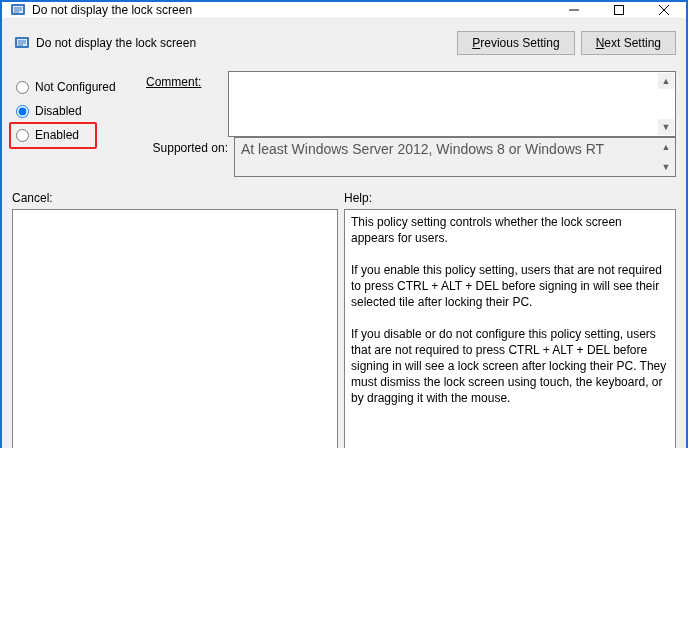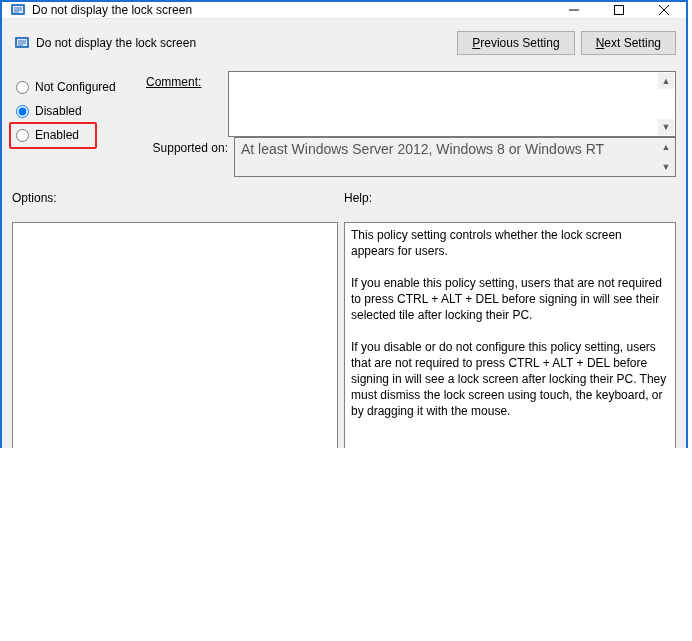--- a/index.html
+++ b/index.html
@@ -130,21 +130,21 @@
   }
   .scroll-arrow.top { top: 1px; }
   .scroll-arrow.bot { bottom: 1px; }
   .supported-row { display: flex; }
   .supported-label { width: 82px; padding-top: 4px; text-align: right; padding-right: 6px; }
   .panes-labels { display: flex; margin-top: 14px; }
   .panes-labels div:first-child { width: 332px; }
   .panes {
     display: flex;
     flex: 1;
-    margin-top: 17px;
+    margin-top: 4px;
     gap: 6px;
     min-height: 0;
   }
   .pane {
     border: 1px solid #828282;
     background: #fff;
     height: 330px;
     box-sizing: border-box;
     overflow: hidden;
   }
@@ -254,21 +254,21 @@
           <div class="textarea disabled" style="height:40px">
             <div class="inner">At least Windows Server 2012, Windows 8 or Windows RT</div>
             <div class="scroll-arrow top">▲</div>
             <div class="scroll-arrow bot">▼</div>
           </div>
         </div>
       </div>
     </div>
 
     <div class="panes-labels">
-      <div>Options:</div>
+      <div>Cancel:</div>
       <div>Help:</div>
     </div>
 
     <div class="panes">
       <div class="pane options">
         <div></div>
       </div>
       <div class="pane help">
         <div class="help-inner">
           <div>This policy setting controls whether the lock screen appears for users.</div>

